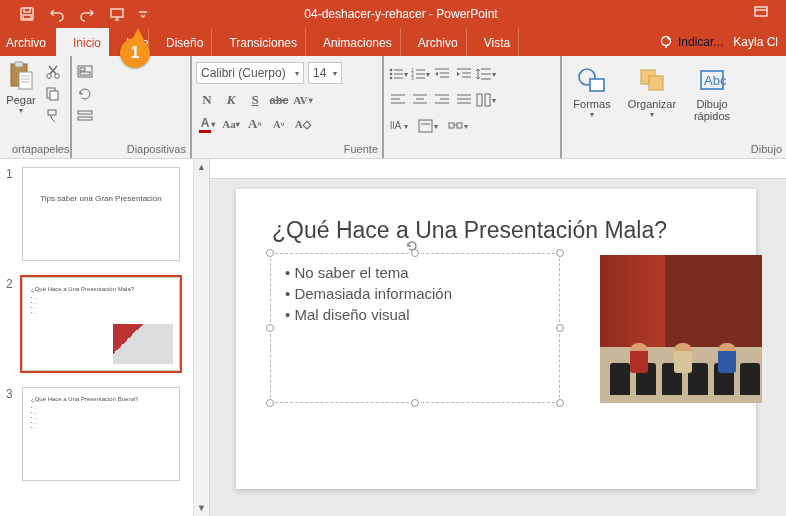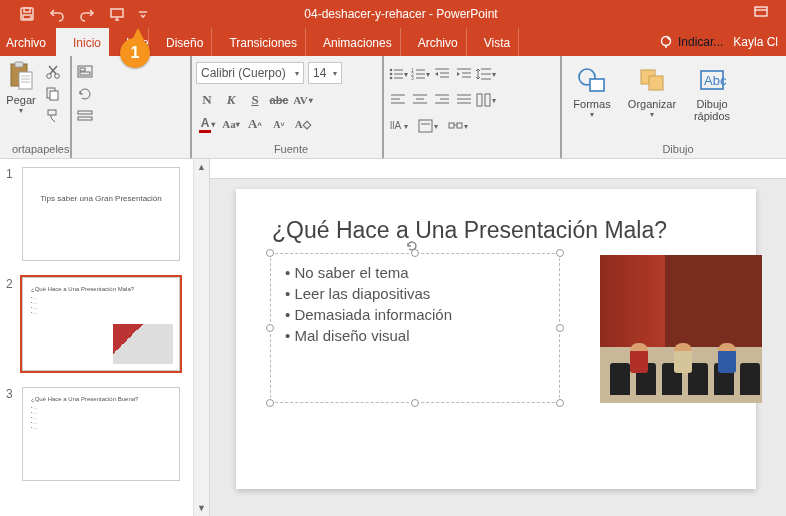--- a/index.html
+++ b/index.html
@@ -26,21 +26,21 @@
 
   
   .callout { position: absolute; top: 28px; left: 120px; width: 34px; height: 42px; z-index: 50; pointer-events: none; }
   .callout-circle { width: 30px; height: 30px; border-radius: 50%; background: #f7941d; color: #fff; font-weight: bold; font-size: 16px; display: flex; align-items: center; justify-content: center; margin-top: 10px; box-shadow: 0 1px 2px rgba(0,0,0,.3); }
   .callout-point { position: absolute; top: 0; left: 12px; width: 0; height: 0; border-left: 6px solid transparent; border-right: 6px solid transparent; border-bottom: 12px solid #f7941d; }
 
   
   .ribbon { height: 103px; background: #f1f1f1; border-bottom: 1px solid #d6d6d6; display: flex; }
   .group { border-right: 2px solid #a3a3a3; display: flex; flex-direction: column; justify-content: space-between; padding: 4px 4px 0 4px; }
   .group-body { display: flex; align-items: flex-start; gap: 6px; flex: 1; }
-  .group-label { text-align: center; font-size: 11px; color: #6a6a6a; padding: 2px 0 3px 0; position: relative; margin-left: 8px; }
+  .group-label { text-align: right; font-size: 11px; color: #6a6a6a; padding: 2px 0 3px 0; position: relative; margin-left: 8px; }
 
   .big-btn { display: flex; flex-direction: column; align-items: center; width: 52px; cursor: pointer; }
   .big-btn .ic { width: 32px; height: 32px; display: flex; align-items: center; justify-content: center; }
   .big-btn .lbl { font-size: 11px; color: #4a4a4a; text-align: center; line-height: 12px; margin-top: 2px; }
   .big-btn .drop { font-size: 8px; color: #666; }
 
   .mini-col { display: flex; flex-direction: column; gap: 6px; padding-top: 4px; }
   .mini { width: 18px; height: 16px; cursor: pointer; display: flex; align-items: center; justify-content: center; }
   .mini svg { width: 16px; height: 14px; fill: #6a6a6a; }
 
@@ -238,20 +238,21 @@
             </svg>
           </div>
         <div class="mini">
             <svg viewBox="0 0 16 14">
               <rect x="1" y="2" width="14" height="3" fill="none" stroke="#6a6a6a"></rect>
               <rect x="1" y="8" width="14" height="3" fill="none" stroke="#6a6a6a"></rect>
             </svg>
           </div>
       </div>
     </div>
+    <div class="group-label">Diapositivas</div>
   </div>
 
   <div class="group" style="width:192px;">
     <div style="display:flex; flex-direction:column; padding-top:2px;">
       <div class="font-row1">
         <div class="combo font">
             <span>Calibri (Cuerpo)</span>
             <span class="car">▾</span>
           </div>
         <div class="combo size">
@@ -477,21 +478,20 @@
         <div class="handle h-tl"></div>
         <div class="handle h-tc"></div>
         <div class="handle h-tr"></div>
         <div class="handle h-ml"></div>
         <div class="handle h-mr"></div>
         <div class="handle h-bl"></div>
         <div class="handle h-bc"></div>
         <div class="handle h-br"></div>
         <ul class="bullets">
           <li>No saber el tema</li>
-          <li>Leer las diapositivas</li>
           <li>Demasiada información</li>
           <li>Mal diseño visual</li>
         </ul>
       </div>
 
       <div class="slide-img">
         <div class="curtain"></div>
         <div class="floor"></div>
         <div class="chair" style="left:10px;"></div>
         <div class="chair" style="left:36px;"></div>

